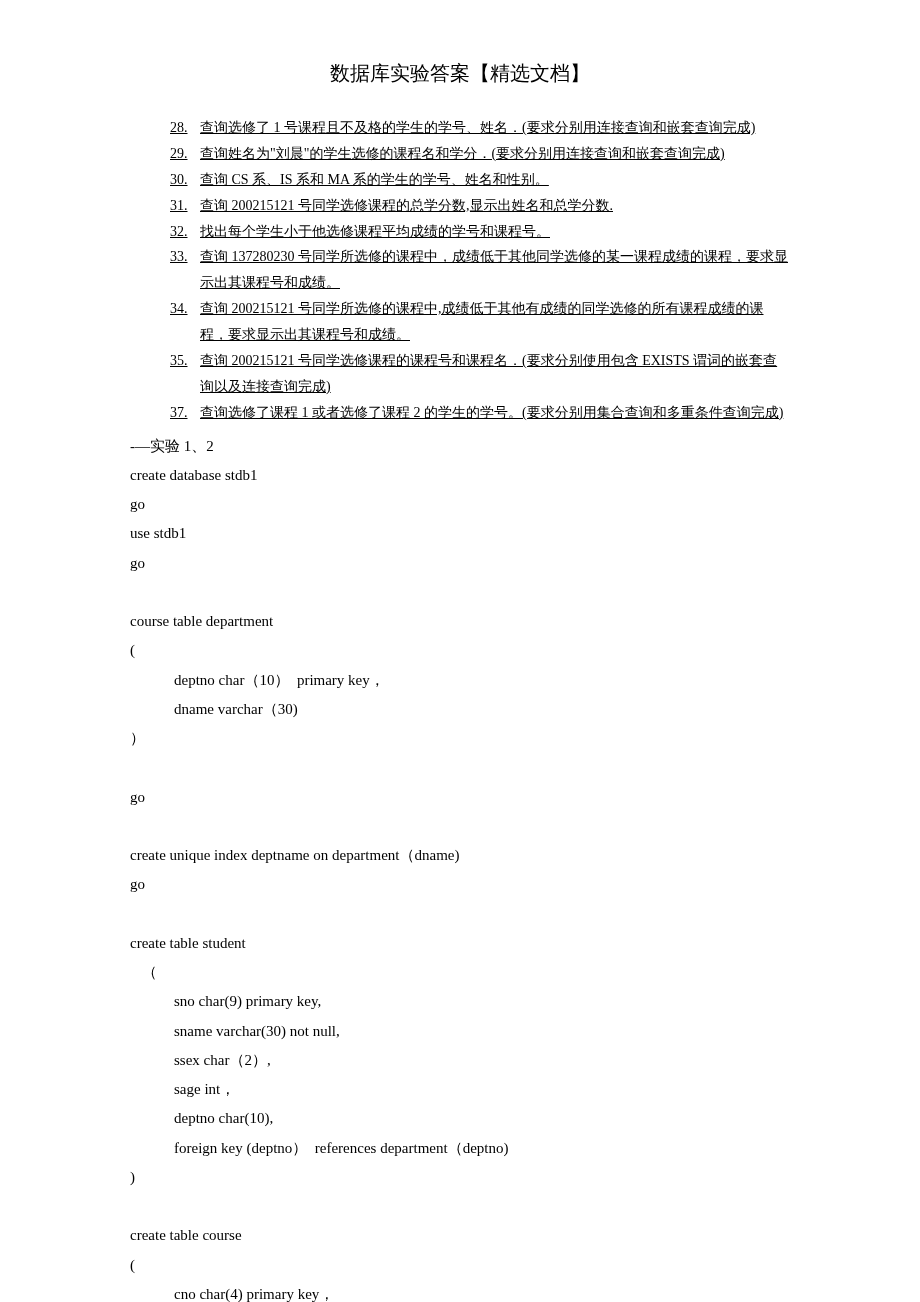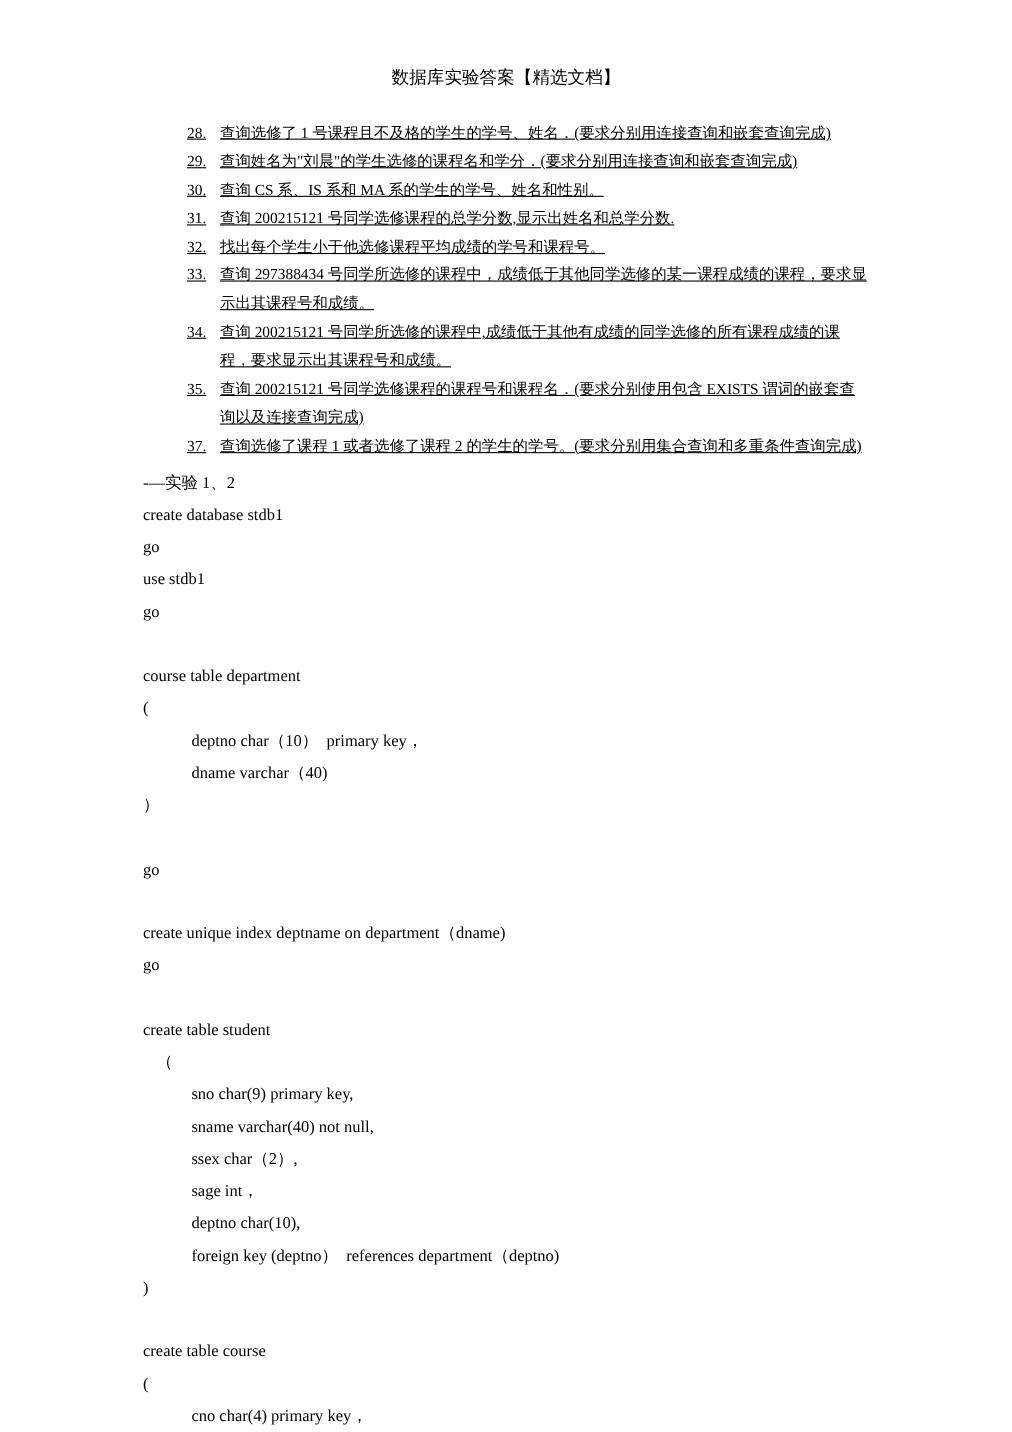--- a/index.html
+++ b/index.html
@@ -14,21 +14,21 @@
     color: #000;
     width: 920px;
     min-height: 1302px;
     padding: 60px 0 40px 0;
   }
   .page {
     padding: 0 130px 0 130px;
   }
   .title {
     text-align: center;
-    font-size: 16px;
+    font-size: 20px;
     margin-bottom: 28px;
     font-family: "SimSun", "宋体", serif;
   }
   .numbered-list {
     padding-left: 40px;
   }
   .numbered-item {
     display: flex;
     line-height: 1.85;
     font-size: 14px;
@@ -80,21 +80,21 @@
       <div class="numbered-item">
         <span class="num">31.</span>
         <span class="text">查询 200215121 号同学选修课程的总学分数,显示出姓名和总学分数.</span>
       </div>
       <div class="numbered-item">
         <span class="num">32.</span>
         <span class="text">找出每个学生小于他选修课程平均成绩的学号和课程号。</span>
       </div>
       <div class="numbered-item">
         <span class="num">33.</span>
-        <span class="text">查询 297388434 号同学所选修的课程中，成绩低于其他同学选修的某一课程成绩的课程，要求显示出其课程号和成绩。</span>
+        <span class="text">查询 137280230 号同学所选修的课程中，成绩低于其他同学选修的某一课程成绩的课程，要求显示出其课程号和成绩。</span>
       </div>
       <div class="numbered-item">
         <span class="num">34.</span>
         <span class="text">查询 200215121 号同学所选修的课程中,成绩低于其他有成绩的同学选修的所有课程成绩的课程，要求显示出其课程号和成绩。</span>
       </div>
       <div class="numbered-item">
         <span class="num">35.</span>
         <span class="text">查询 200215121 号同学选修课程的课程号和课程名．(要求分别使用包含 EXISTS 谓词的嵌套查询以及连接查询完成)</span>
       </div>
       <div class="numbered-item">
@@ -106,32 +106,32 @@
   <div class="code-block" id="code-block">
       <div class="code-line ">-—实验 1、2</div>
       <div class="code-line ">create database stdb1</div>
       <div class="code-line ">go</div>
       <div class="code-line ">use stdb1</div>
       <div class="code-line ">go</div>
       <div class="code-line "> </div>
       <div class="code-line ">course table department</div>
       <div class="code-line ">(</div>
       <div class="code-line indent1">deptno char（10）  primary key，</div>
-      <div class="code-line indent1">dname varchar（40)</div>
+      <div class="code-line indent1">dname varchar（30)</div>
       <div class="code-line ">）</div>
       <div class="code-line "> </div>
       <div class="code-line ">go</div>
       <div class="code-line "> </div>
       <div class="code-line ">create unique index deptname on department（dname)</div>
       <div class="code-line ">go</div>
       <div class="code-line "> </div>
       <div class="code-line ">create table student</div>
       <div class="code-line indent-paren">（</div>
       <div class="code-line indent1">sno char(9) primary key,</div>
-      <div class="code-line indent1">sname varchar(40) not null,</div>
+      <div class="code-line indent1">sname varchar(30) not null,</div>
       <div class="code-line indent1">ssex char（2）,</div>
       <div class="code-line indent1">sage int，</div>
       <div class="code-line indent1">deptno char(10),</div>
       <div class="code-line indent1">foreign key (deptno）  references department（deptno)</div>
       <div class="code-line ">)</div>
       <div class="code-line "> </div>
       <div class="code-line ">create table course</div>
       <div class="code-line ">(</div>
       <div class="code-line indent1">cno char(4) primary key，</div>
     </div>

